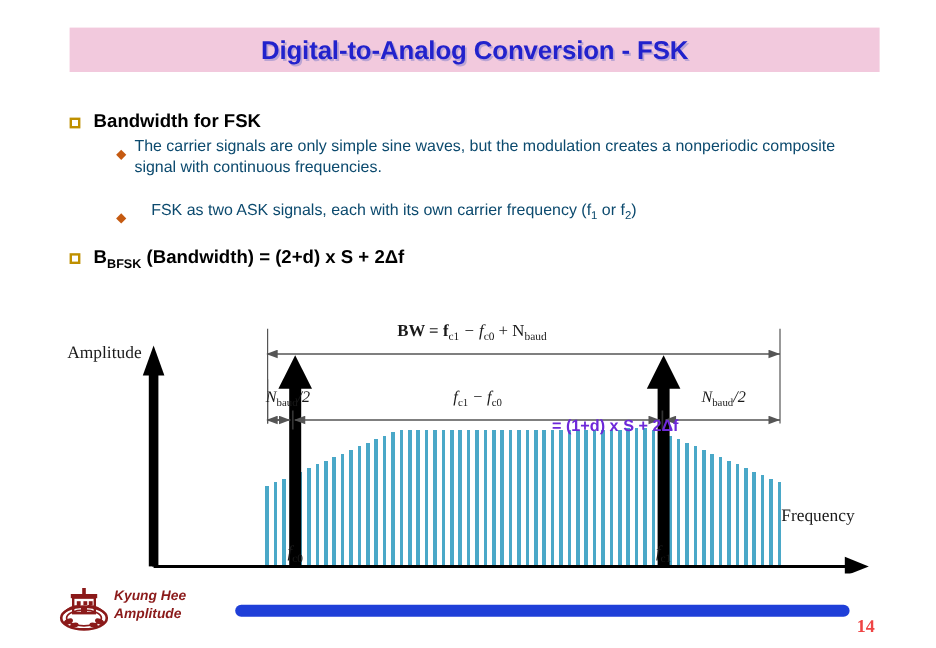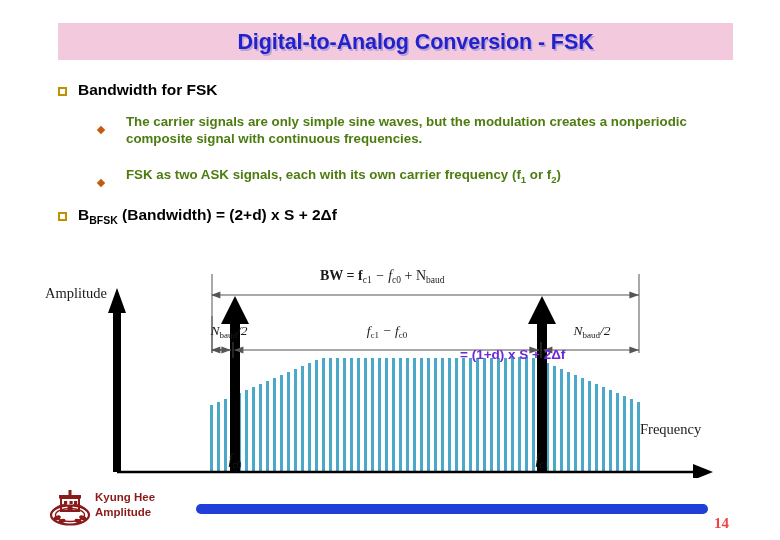--- a/index.html
+++ b/index.html
@@ -32,21 +32,20 @@
     width: 675px;
     height: 30px;
     line-height: 28px;
     text-align: center;
     font-size: 21.5px;
     font-weight: bold;
     color: #2222cc;
     letter-spacing: -0.1px;
     text-shadow: 1.5px 1.5px 0 rgba(120,120,200,0.45);
     white-space: nowrap;
-    padding-left: 20px;
   }
 
   
   .l1-row {
     position: absolute;
     display: flex;
     align-items: flex-start;
   }
   .l1-marker {
     width: 20px;
@@ -87,37 +86,36 @@
   }
   .dia {
     display: inline-block;
     width: 6px;
     height: 6px;
     background: #c55a11;
     transform: rotate(45deg);
   }
   .l2-text {
     font-size: 13.3px;
-    font-weight: bold;
+    font-weight: normal;
     line-height: 17px;
-    color: #4d7c0f;
-    margin-left: 14px;
+    color: #0c4a6e;
   }
   .l2-text sub { font-size: 9.5px; }
 
-  #bullet-1 { left: 58px;  top: 80px; }
+  #bullet-1 { left: 58px;  top: 92px; }
   #bullet-1-1 { left: 98px; top: 113px; width: 625px; }
-  #bullet-1-2 { left: 98px; top: 166px; width: 625px; }
+  #bullet-1-2 { left: 98px; top: 166px; width: 625px; gap: 14px; }
   #bullet-2 { left: 58px;  top: 205px; }
   #bullet-2 .l1-text sub { font-size: 10.5px; }
 
   
   #diagram {
     position: absolute;
-    left: 45px;
+    left: 56px;
     top: 258px;
     width: 695px;
     height: 220px;
   }
   #diagram svg { display: block; }
 
   .mlabel {
     font-family: "Liberation Serif", serif;
     fill: #1a1a1a;
   }
@@ -144,20 +142,21 @@
   }
   #footer-univ {
     position: absolute;
     left: 95px;
     top: 490px;
     font-size: 11.5px;
     font-weight: bold;
     line-height: 14.5px;
     color: #8b1a1a;
     white-space: nowrap;
+    font-style: italic;
   }
   #footer-bar {
     position: absolute;
     left: 196px;
     top: 504px;
     width: 512px;
     height: 10px;
     background: #1f3fd8;
     border-radius: 5px;
   }

